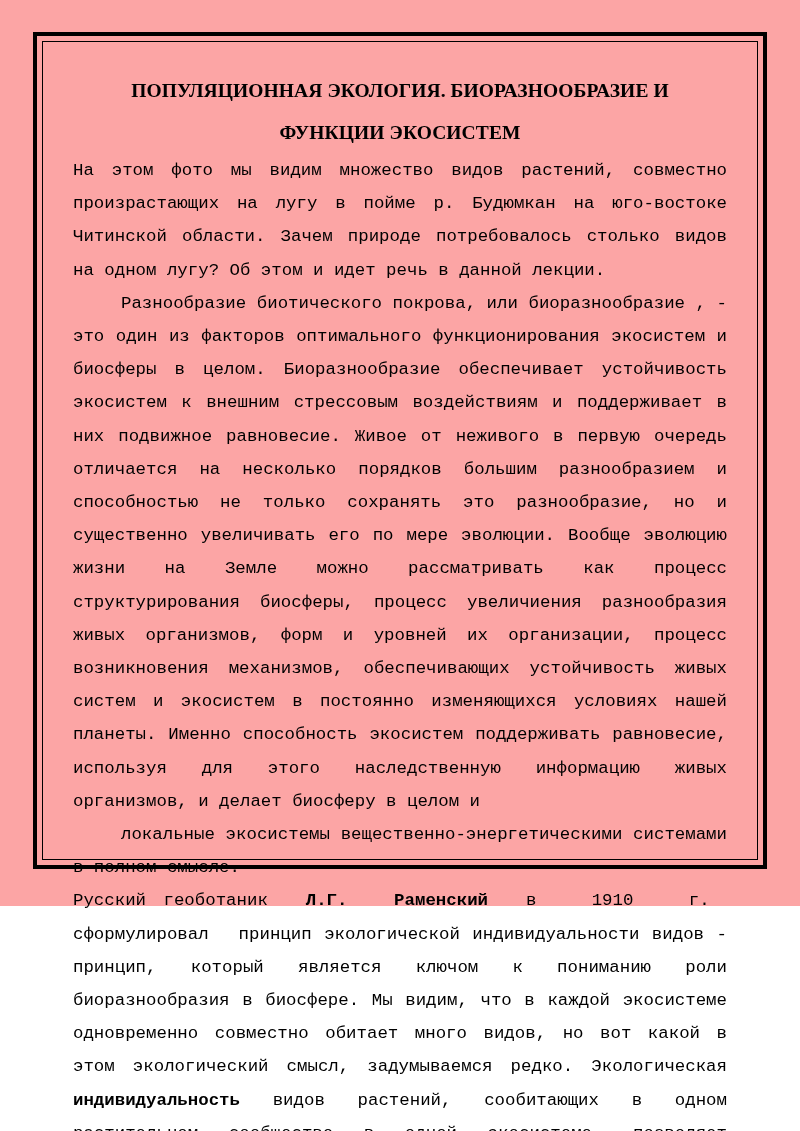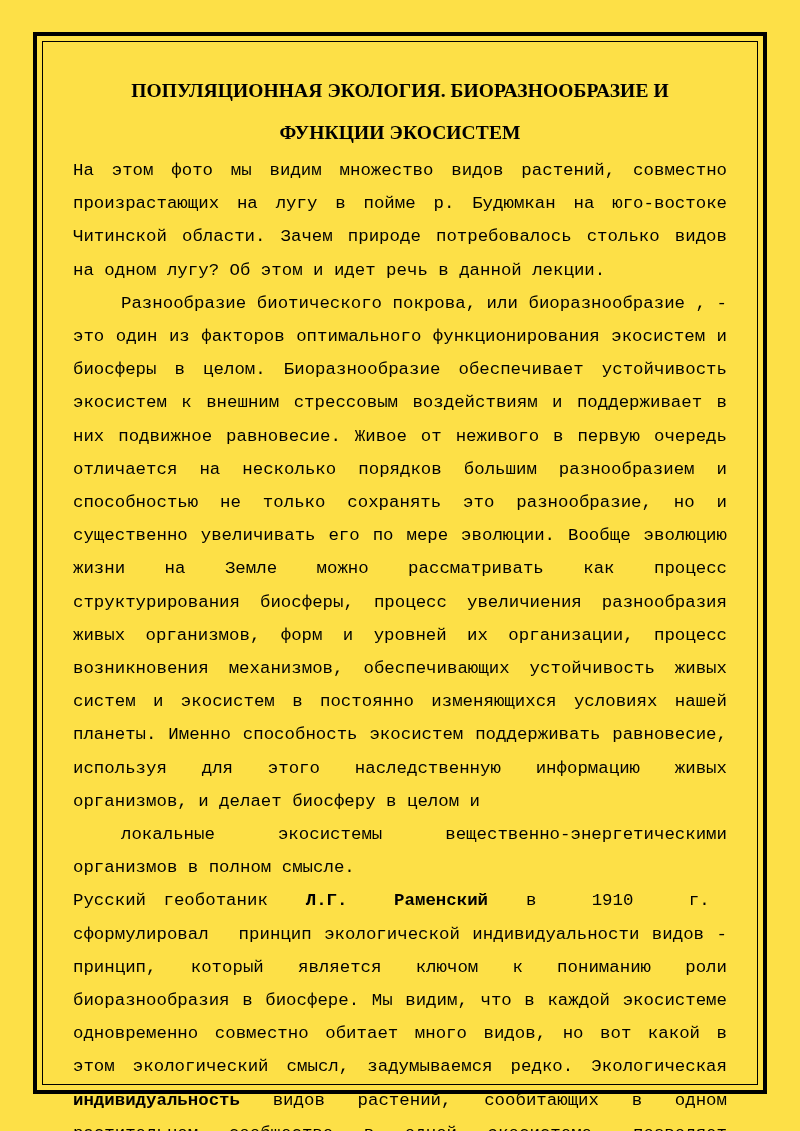--- a/index.html
+++ b/index.html
@@ -13,22 +13,22 @@
     height: 1131px;
     font-family: "Liberation Serif", "DejaVu Serif", serif;
     color: #000000;
     overflow: hidden;
   }
 
   
   .page {
     position: relative;
     width: 800px;
-    height: 1131px;
-    background: #fde047;
+    height: 906px;
+    background: #fca5a5;
     box-sizing: border-box;
   }
 
   
   .page-border-outer {
     position: absolute;
     left: 33px;
     top: 32px;
     right: 33px;
     bottom: 37px;
@@ -110,21 +110,21 @@
     </h1>
 
     <div class="body-block">
 
       <p class="para">
         <span>На этом фото мы видим множество видов растений, совместно произрастающих на лугу в пойме р. Будюмкан на юго-востоке Читинской области. Зачем природе потребовалось столько видов на одном лугу? Об этом и идет речь в данной лекции.</span>
       </p>
 
       <p class="para indent">
         <span>Разнообразие биотического покрова, или биоразнообразие , - это один из факторов оптимального функционирования экосистем и биосферы в целом. Биоразнообразие обеспечивает устойчивость экосистем к внешним стрессовым воздействиям и поддерживает в них подвижное равновесие. Живое от неживого в первую очередь отличается на несколько порядков большим разнообразием и способностью не только сохранять это разнообразие, но и существенно увеличивать его по мере эволюции. Вообще эволюцию жизни на Земле можно рассматривать как процесс структурирования биосферы, процесс увеличиения разнообразия живых организмов, форм и уровней их организации, процесс возникновения механизмов, обеспечивающих устойчивость живых систем и экосистем в постоянно изменяющихся условиях нашей планеты. Именно способность экосистем поддерживать равновесие, используя для этого наследственную информацию живых организмов, и делает биосферу в целом и</span>
-        <span class="stretch-line">локальные экосистемы вещественно-энергетическими организмов в полном смысле.</span>
+        <span class="stretch-line">локальные экосистемы вещественно-энергетическими системами в полном смысле.</span>
       </p>
 
       <p class="para gap-before">
         <span>Русский геоботаник </span><b>Л.Г.  Раменский</b><span> в  1910  г.  сформулировал  принцип экологической индивидуальности видов - принцип, который является ключом к пониманию роли биоразнообразия в биосфере. Мы видим, что в каждой экосистеме одновременно совместно обитает много видов, но вот какой в этом экологический смысл, задумываемся редко. Экологическая </span><b>индивидуальность</b><span> видов  растений, сообитающих в одном растительном сообществе в одной экосистеме, позволяет сообществу быстро перестраиваться при изменении внешних условий. Например, в</span>
       </p>
 
     </div>
   </div>
 </div>
 

